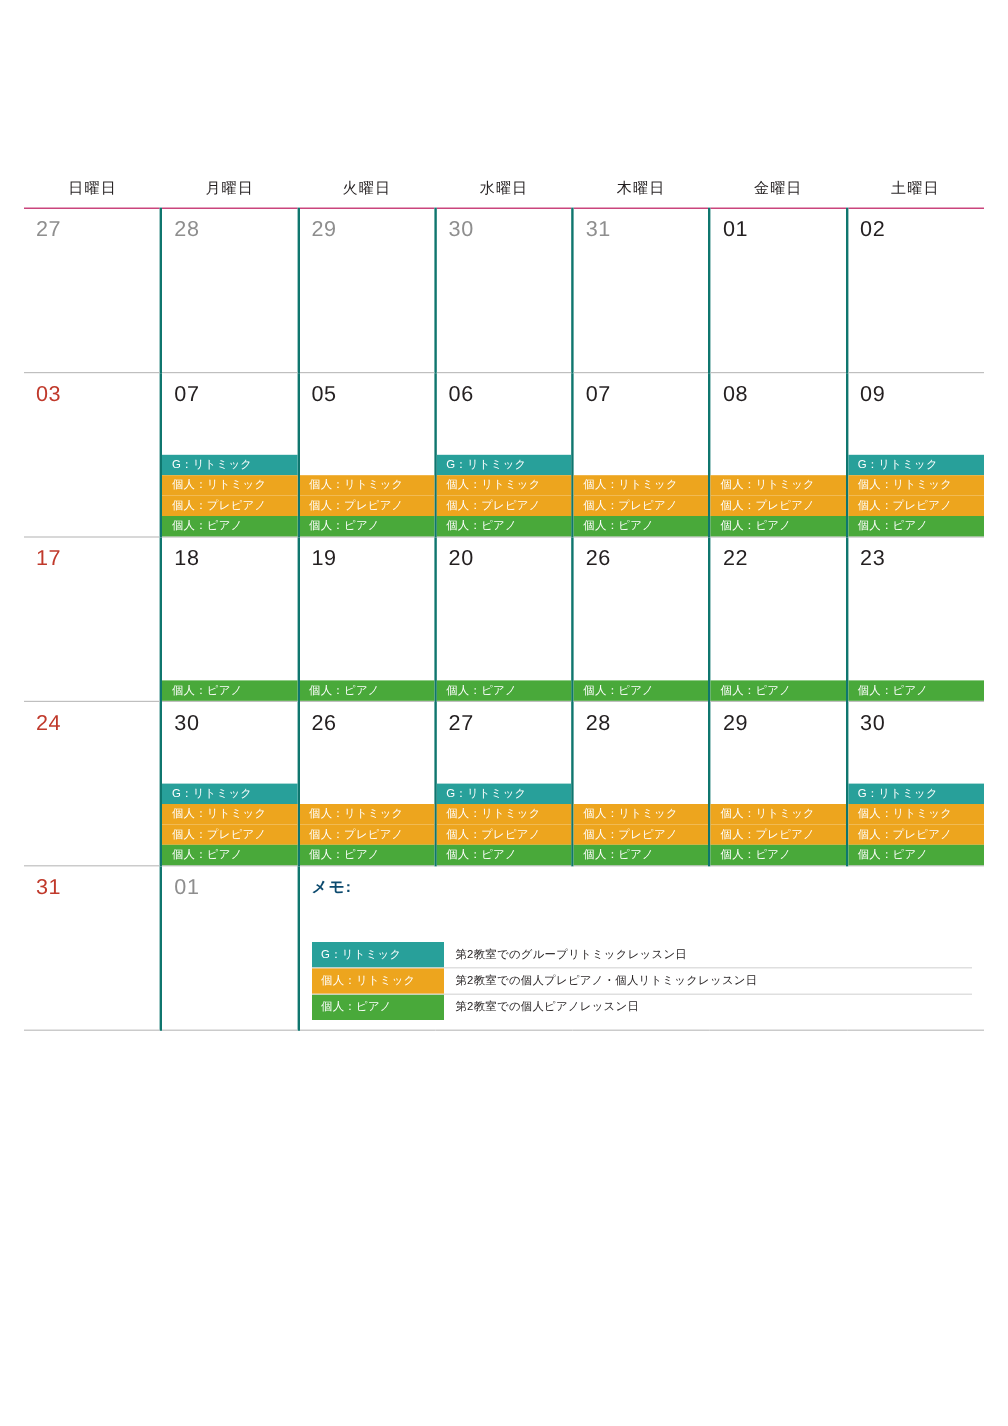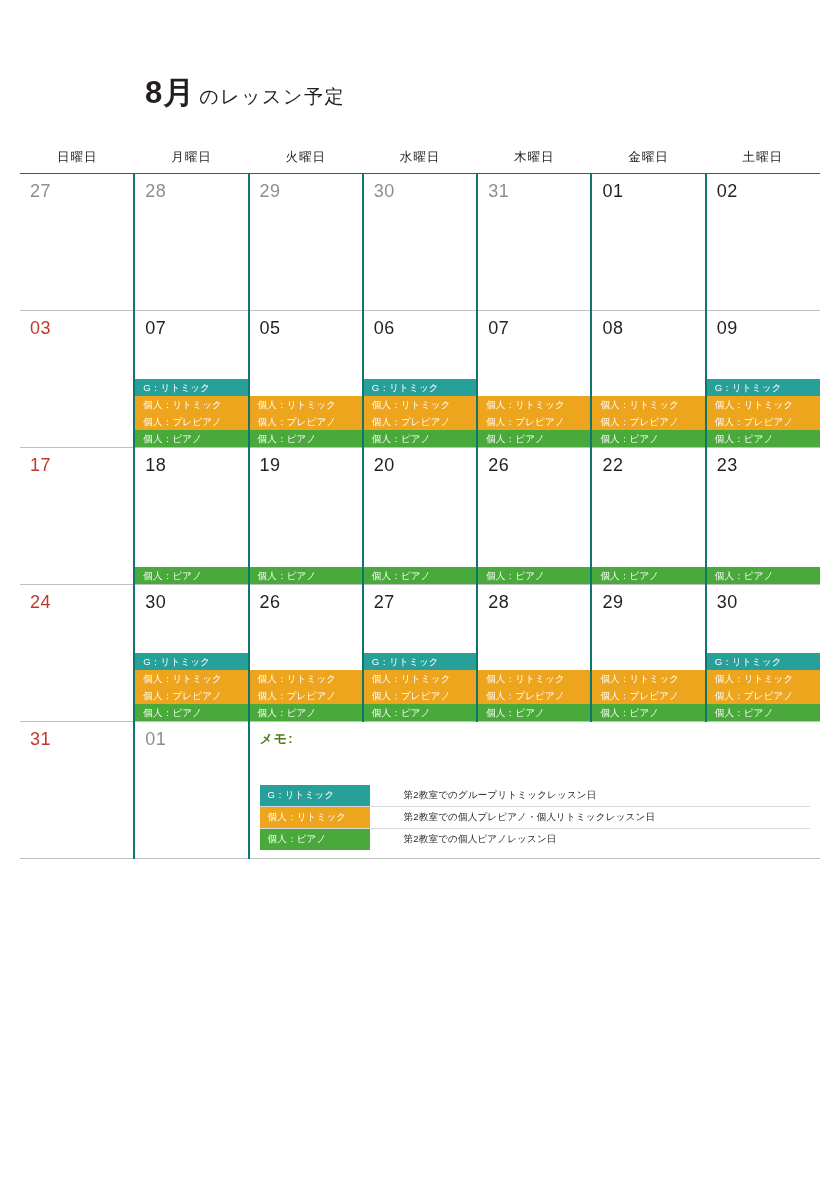--- a/index.html
+++ b/index.html
@@ -96,21 +96,21 @@
   .ev.teal   { background: #28a09a; }
   .ev.orange { background: #eda51e; }
   .ev.green  { background: #49a93a; }
   
   .memo-cell { padding: 0; }
   .memo-title {
     font-size: 13px;
     font-weight: bold;
     letter-spacing: 1px;
     padding: 8px 0 0 10px;
-    color: #4d7c0f;
+    color: #0c4a6e;
   }
   .legend {
     position: absolute;
     left: 10px;
     right: 10px;
     bottom: 8px;
   }
   .legend-row {
     display: flex;
     align-items: stretch;
@@ -129,32 +129,27 @@
   }
   .legend-chip.teal   { background: #28a09a; }
   .legend-chip.orange { background: #eda51e; }
   .legend-chip.green  { background: #49a93a; }
   .legend-text {
     font-size: 9.5px;
     color: #231f20;
     padding: 4px 0 4px 10px;
     letter-spacing: 0.2px;
     white-space: nowrap;
-    margin-left: 24px;
   }
 </style>
 </head>
 <body>
 
 <div class="page">
 
-  <div class="title-wrap">
-    <span class="title-month">8月</span>
-    <span class="title-rest">のレッスン予定</span>
-  </div>
 
   <table class="cal">
     <colgroup>
       <col>
         <col>
         <col>
         <col>
         <col>
         <col>
         <col>

